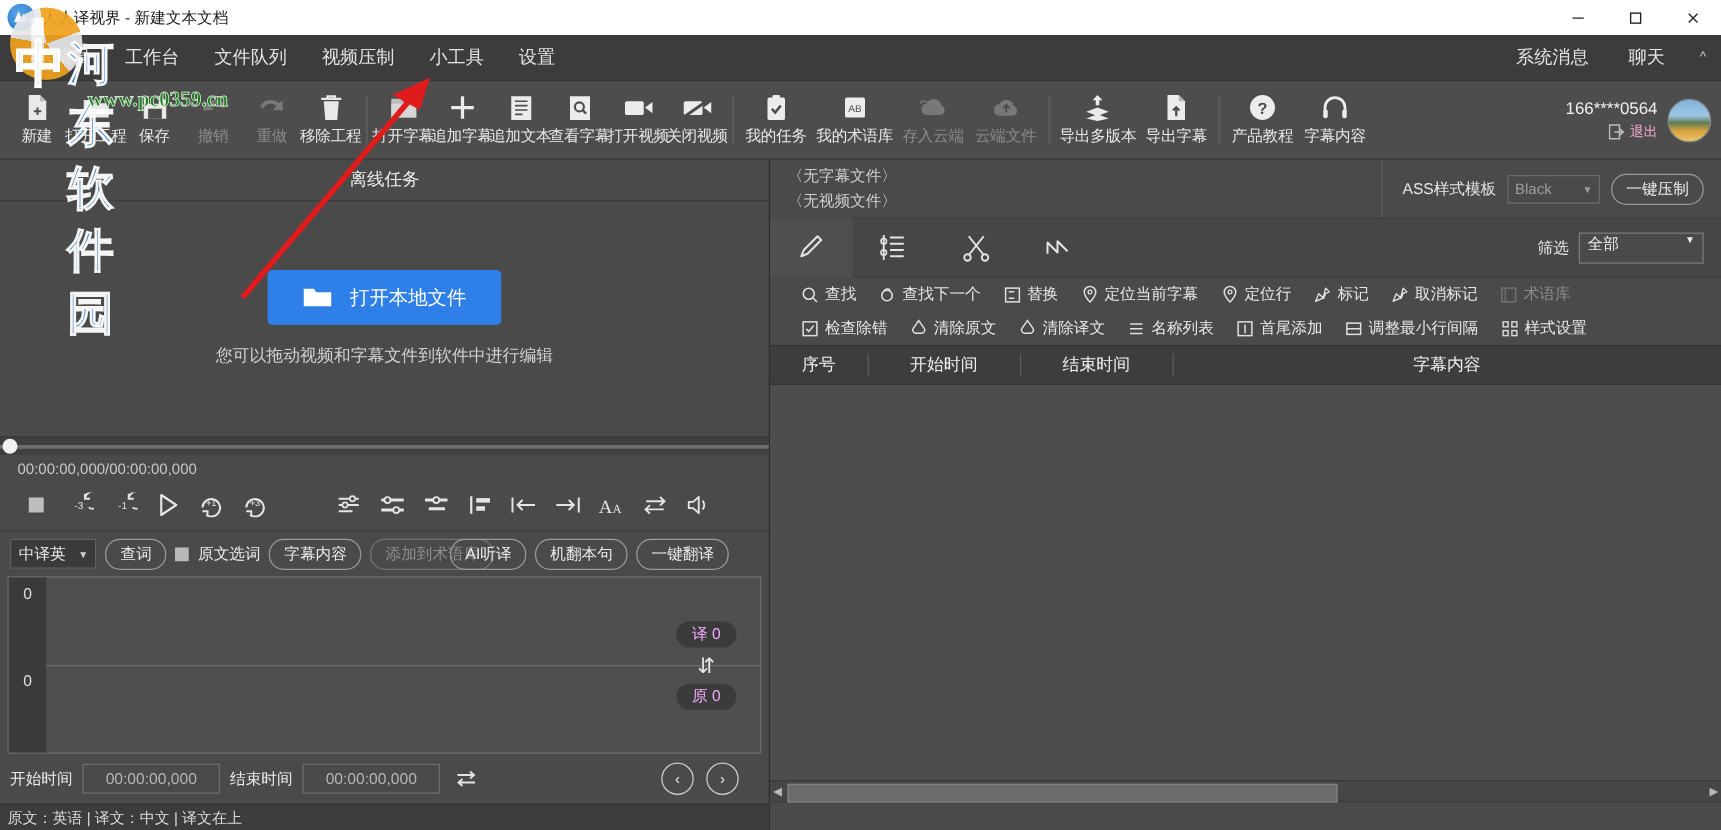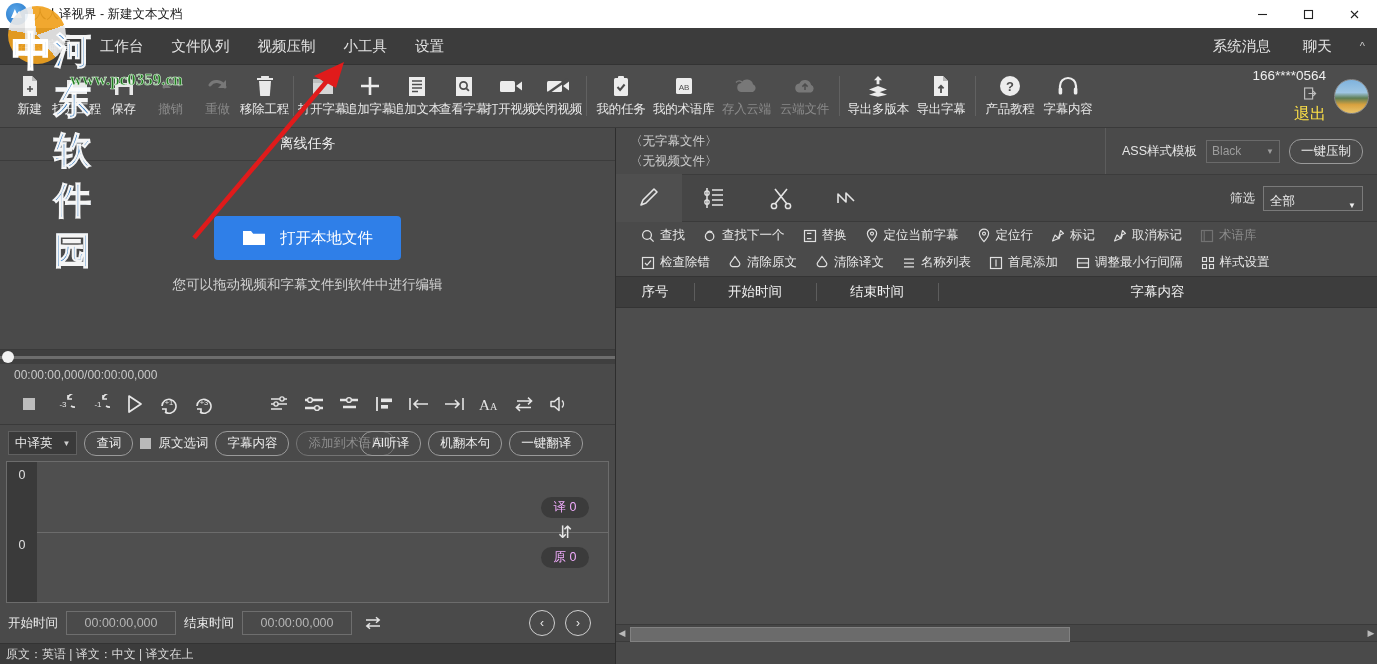--- a/index.html
+++ b/index.html
@@ -37,21 +37,21 @@
       color:#e8e8e8;gap:3px;flex:0 0 auto;}
   .rb.wide{width:auto;min-width:52px;padding:0 3px;}
   .rb .ico{height:24px;display:flex;align-items:center;justify-content:center;}
   .rb .lbl{font-size:12.5px;white-space:nowrap;letter-spacing:-0.2px;}
   .rb.disabled{color:#8a8a8a;}
   .rb.disabled svg{opacity:.55;}
   .rb-sep{width:1px;height:40px;background:#616161;margin:0 5px;flex:0 0 1px;}
   .acct{margin-left:auto;display:flex;align-items:center;padding-right:8px;gap:8px;}
   .acct-col{display:flex;flex-direction:column;align-items:flex-end;gap:4px;}
   .acct-phone{font-size:13.5px;color:#efefef;}
-  .acct-logout{font-size:16px;color:#fde047;display:flex;align-items:center;gap:4px;flex-direction:column;}
+  .acct-logout{font-size:11px;color:#f9a8d4;display:flex;align-items:center;gap:4px;}
   .avatar{width:33px;height:33px;border-radius:50%;
     background:linear-gradient(#7fb3dd 0%,#9fc6e3 38%,#5e7e54 55%,#d9a23f 75%,#e9c46a 100%);
     border:1px solid #888;}
 
   
   .content{flex:1;display:flex;min-height:0;}
   .left{width:615px;flex:0 0 615px;display:flex;flex-direction:column;background:#4a4a4a;
         border-right:1px solid #2e2e2e;min-height:0;}
   .right{flex:1;display:flex;flex-direction:column;background:#4a4a4a;min-height:0;}
 
@@ -114,21 +114,21 @@
   .ass-group{margin-left:auto;display:flex;align-items:center;gap:9px;padding-right:14px;
     border-left:1px solid #5c5c5c;padding-left:16px;height:46px;}
   .ass-label{font-size:12.5px;color:#e6e6e6;}
   .ass-sel{width:62px;height:21px;background:#4a4a4a;border:1px solid #6a6a6a;display:flex;align-items:center;
     justify-content:space-between;padding:0 5px;font-size:12px;color:#9d9d9d;gap:20px;}
   .tabs-row{height:46px;display:flex;align-items:center;flex:0 0 46px;background:#464646;
     border-bottom:1px solid #3a3a3a;position:relative;}
   .tab{width:66px;height:46px;display:flex;align-items:center;justify-content:center;color:#e2e2e2;}
   .tab.active{background:#4f4f4f;border-bottom:2px solid #4f4f4f;}
   .filter-group{margin-left:auto;display:flex;align-items:center;gap:8px;padding-right:14px;}
-  .filter-sel{width:86px;height:23px;background:#4a4a4a;border:1px solid #7a7a7a;display:flex;align-items:flex-end;
+  .filter-sel{width:86px;height:23px;background:#4a4a4a;border:1px solid #7a7a7a;display:flex;align-items:flex-start;
     justify-content:space-between;padding:0 6px;font-size:12.5px;color:#ededed;}
   .tool-row{height:27px;display:flex;align-items:center;padding-left:16px;gap:0;flex:0 0 27px;}
   .tool{display:flex;align-items:center;gap:5px;padding:0 9px;height:22px;font-size:12.5px;color:#e8e8e8;white-space:nowrap;}
   .tool.disabled{color:#8d8d8d;}
   .tool.disabled svg{opacity:.5;}
   .grid-head{height:30px;background:#3d3d3d;display:flex;align-items:center;flex:0 0 30px;
     border-top:1px solid #343434;border-bottom:1px solid #343434;font-size:13.5px;color:#f0f0f0;}
   .gh{display:flex;align-items:center;justify-content:center;height:30px;position:relative;}
   .gh+.gh:before{content:"";position:absolute;left:0;top:6px;bottom:6px;width:1px;background:#5d5d5d;}
   .grid-body{flex:1;background:#4d4d4d;min-height:0;}

